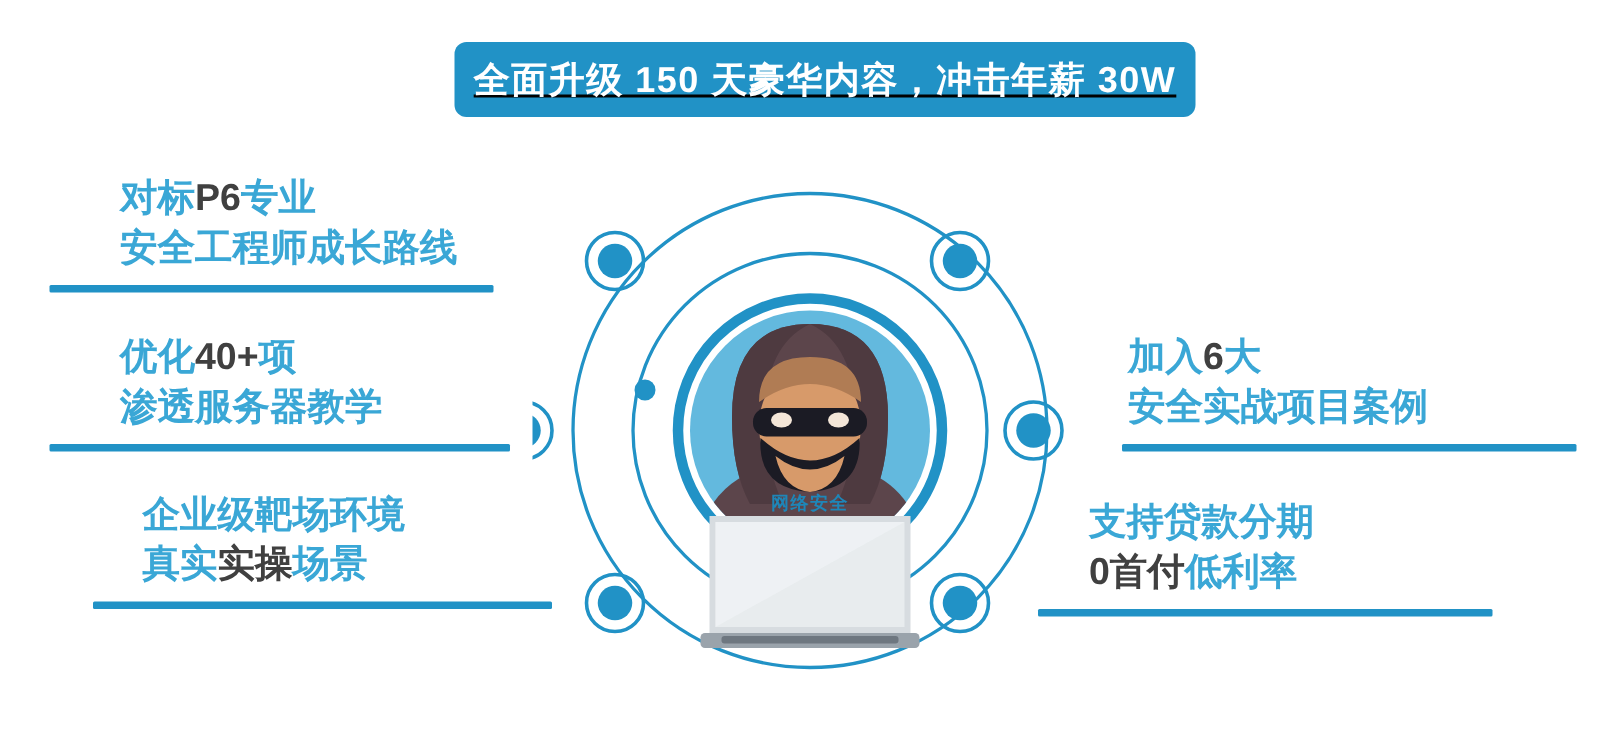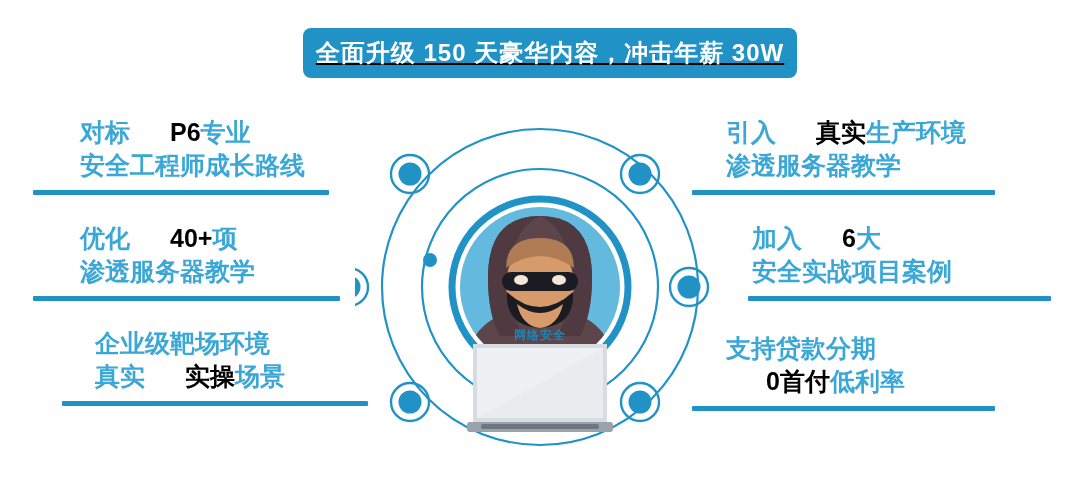--- a/index.html
+++ b/index.html
@@ -37,21 +37,21 @@
     box-sizing:border-box;
   }
   .feature .line{
     white-space:nowrap;
     font-size:25px;
     font-weight:700;
     line-height:1.28;
     color:#3aa7d6;
   }
   .feature .line.l2{margin-top:1px;}
-  .feature .dark{color:#000000;font-weight:800;margin-left:40px;}
+  .feature .dark{color:#404040;font-weight:800;}
   .feature .rule{
     height:5px;
     background:#2192c6;
     border-radius:1px;
     margin-top:9px;
   }
   .feature.right{text-align:left;}
 
   
   #f-l1{left:80px;top:116px;width:296px;}
@@ -108,25 +108,20 @@
     <div class="line l2"><span>渗透服务器教学</span></div>
     <div class="rule"></div>
   </div>
 
   <div class="feature" id="f-l3">
     <div class="line l1"><span>企业级靶场环境</span></div>
     <div class="line l2"><span>真实</span><span class="dark">实操</span><span>场景</span></div>
     <div class="rule"></div>
   </div>
 
-  <div class="feature right" id="f-r1">
-    <div class="line l1"><span>引入</span><span class="dark">真实</span><span>生产环境</span></div>
-    <div class="line l2"><span>渗透服务器教学</span></div>
-    <div class="rule"></div>
-  </div>
 
   <div class="feature right" id="f-r2">
     <div class="line l1"><span>加入</span><span class="dark">6</span><span>大</span></div>
     <div class="line l2"><span>安全实战项目案例</span></div>
     <div class="rule"></div>
   </div>
 
   <div class="feature right" id="f-r3">
     <div class="line l1"><span>支持贷款分期</span></div>
     <div class="line l2"><span class="dark">0首付</span><span>低利率</span></div>

